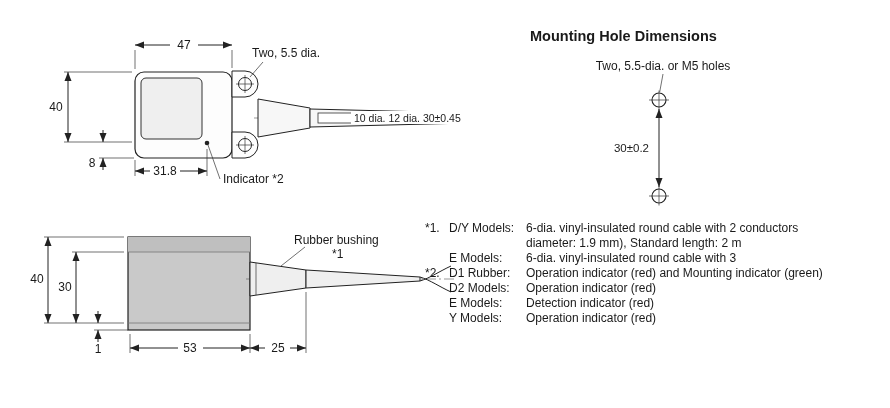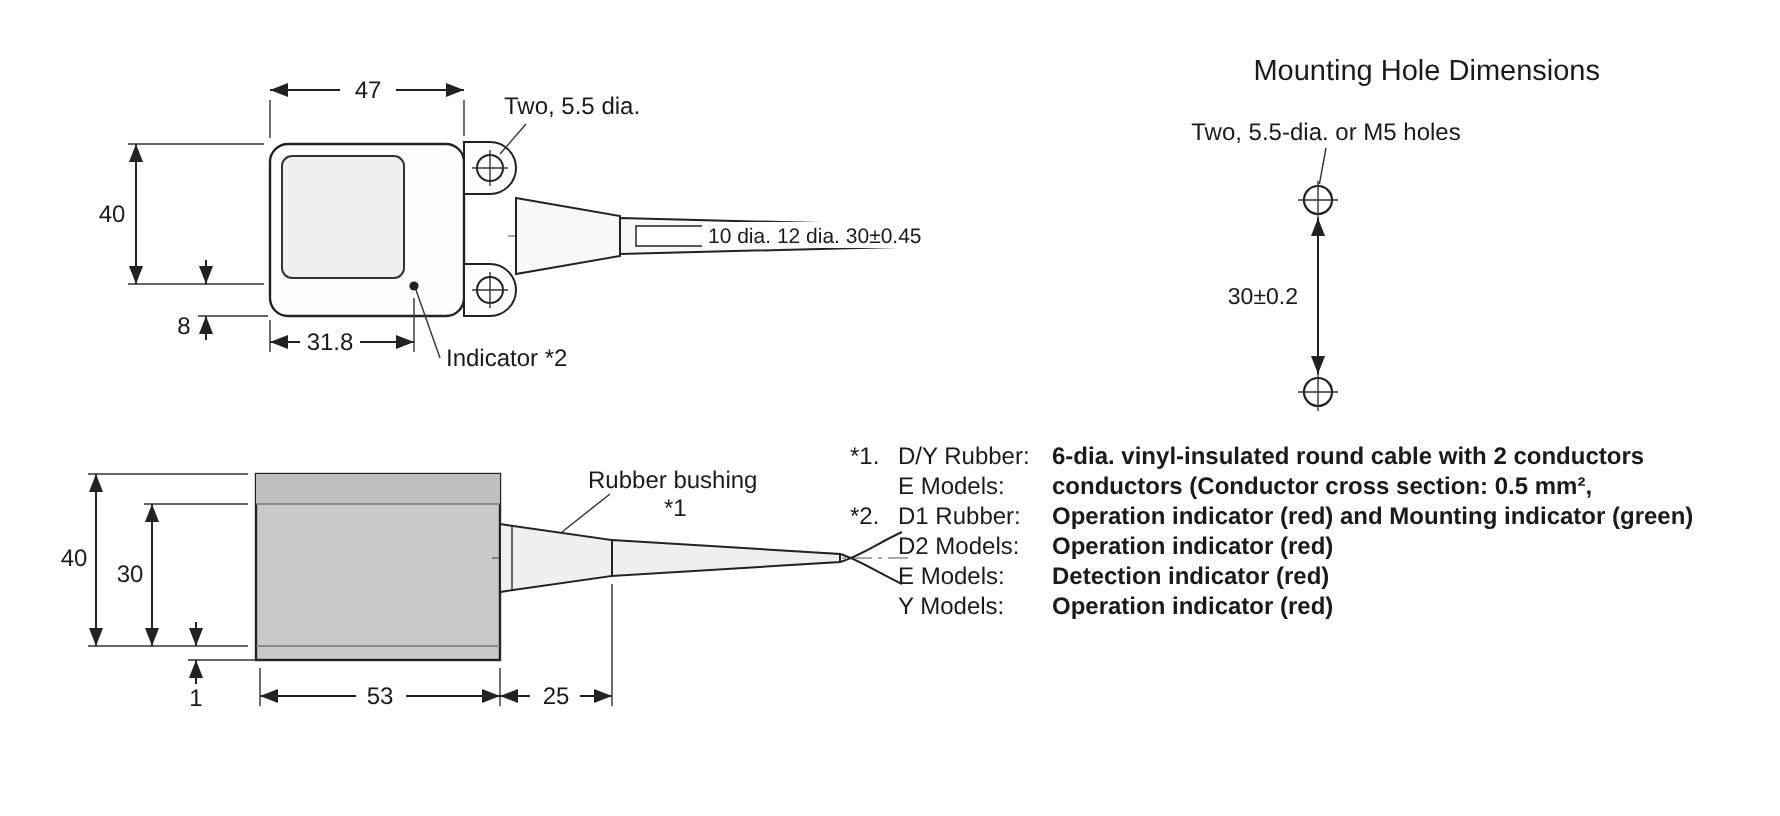--- a/index.html
+++ b/index.html
@@ -8,32 +8,32 @@
     font-family:"Liberation Sans",sans-serif;color:#1a1a1a;overflow:hidden;
   }
   svg{position:absolute;overflow:visible;}
   svg text{font-family:"Liberation Sans",sans-serif;fill:#1a1a1a;}
   .dim-text{font-size:12px;}
   .small-dim-text{font-size:10.5px;}
   .drawing-line{stroke:#222;stroke-width:1;fill:none;}
   .thin{stroke:#333;stroke-width:0.7;fill:none;}
   .centerline{stroke:#555;stroke-width:0.6;fill:none;stroke-dasharray:10 3 2 3;}
   #mounting-title{
-    position:absolute;left:530px;top:28px;width:270px;text-align:right;
-    font-weight:normal;font-size:14.5px;
+    position:absolute;left:530px;top:28px;width:270px;text-align:left;
+    font-weight:bold;font-size:14.5px;
   }
   .notes{
     position:absolute;left:425px;top:221px;width:462px;
     font-size:12px;line-height:15px;
   }
   .note-row{display:flex;align-items:flex-start;}
   .nmark{width:24px;flex:0 0 24px;}
   .nlabel{width:77px;flex:0 0 77px;}
   .ntext{flex:1;}
-  .nline{display:block;font-weight:bold;}
+  .nline{display:block;}
 </style>
 </head>
 <body>
 
 <div class="canvas">
 
   <svg style="left:20px;top:10px;" width="460" height="200" viewBox="0 0 460 200">
     <defs>
       <marker id="arr1" viewBox="0 0 9 9" refX="9" refY="4.5" markerWidth="9" markerHeight="9" orient="auto-start-reverse">
         <path d="M0,1 L9,4.5 L0,8 z" fill="#222"></path>
@@ -196,31 +196,32 @@
     <g>
       <line class="drawing-line" x1="114" y1="54" x2="114" y2="132" marker-start="url(#arr3)" marker-end="url(#arr3)"></line>
       <text x="104" y="97" text-anchor="end" style="font-size:11.5px;">30±0.2</text>
     </g>
   </svg>
 
   <div class="notes">
 
     <div class="note-row">
       <span class="nmark">*1.</span>
-      <span class="nlabel">D/Y Rubber:</span>
+      <span class="nlabel">D/Y Models:</span>
       <span class="ntext">
         <span class="nline">6-dia. vinyl-insulated round cable with 2 conductors</span>
+        <span class="nline">diameter: 1.9 mm), Standard length: 2 m</span>
       </span>
     </div>
 
     <div class="note-row">
       <span class="nmark"></span>
       <span class="nlabel">E Models:</span>
       <span class="ntext">
-        <span class="nline">conductors (Conductor cross section: 0.5 mm²,</span>
+        <span class="nline">6-dia. vinyl-insulated round cable with 3</span>
       </span>
     </div>
 
     <div class="note-row">
       <span class="nmark">*2.</span>
       <span class="nlabel">D1 Rubber:</span>
       <span class="ntext">
         <span class="nline">Operation indicator (red) and Mounting indicator (green)</span>
       </span>
     </div>

